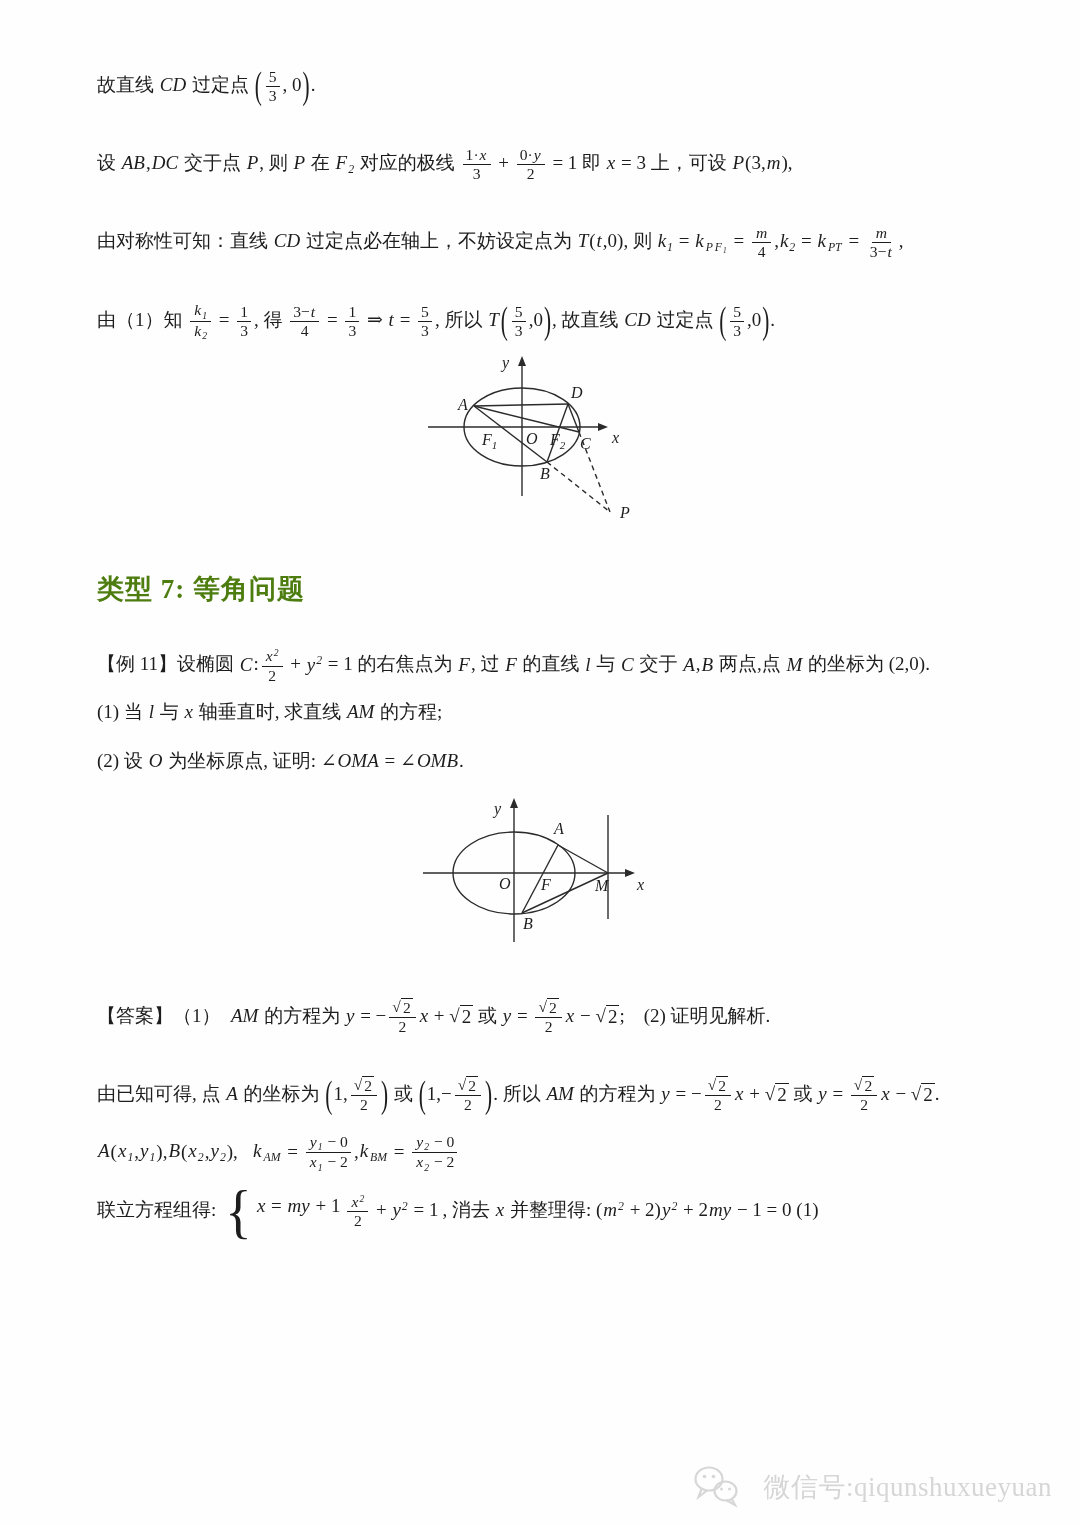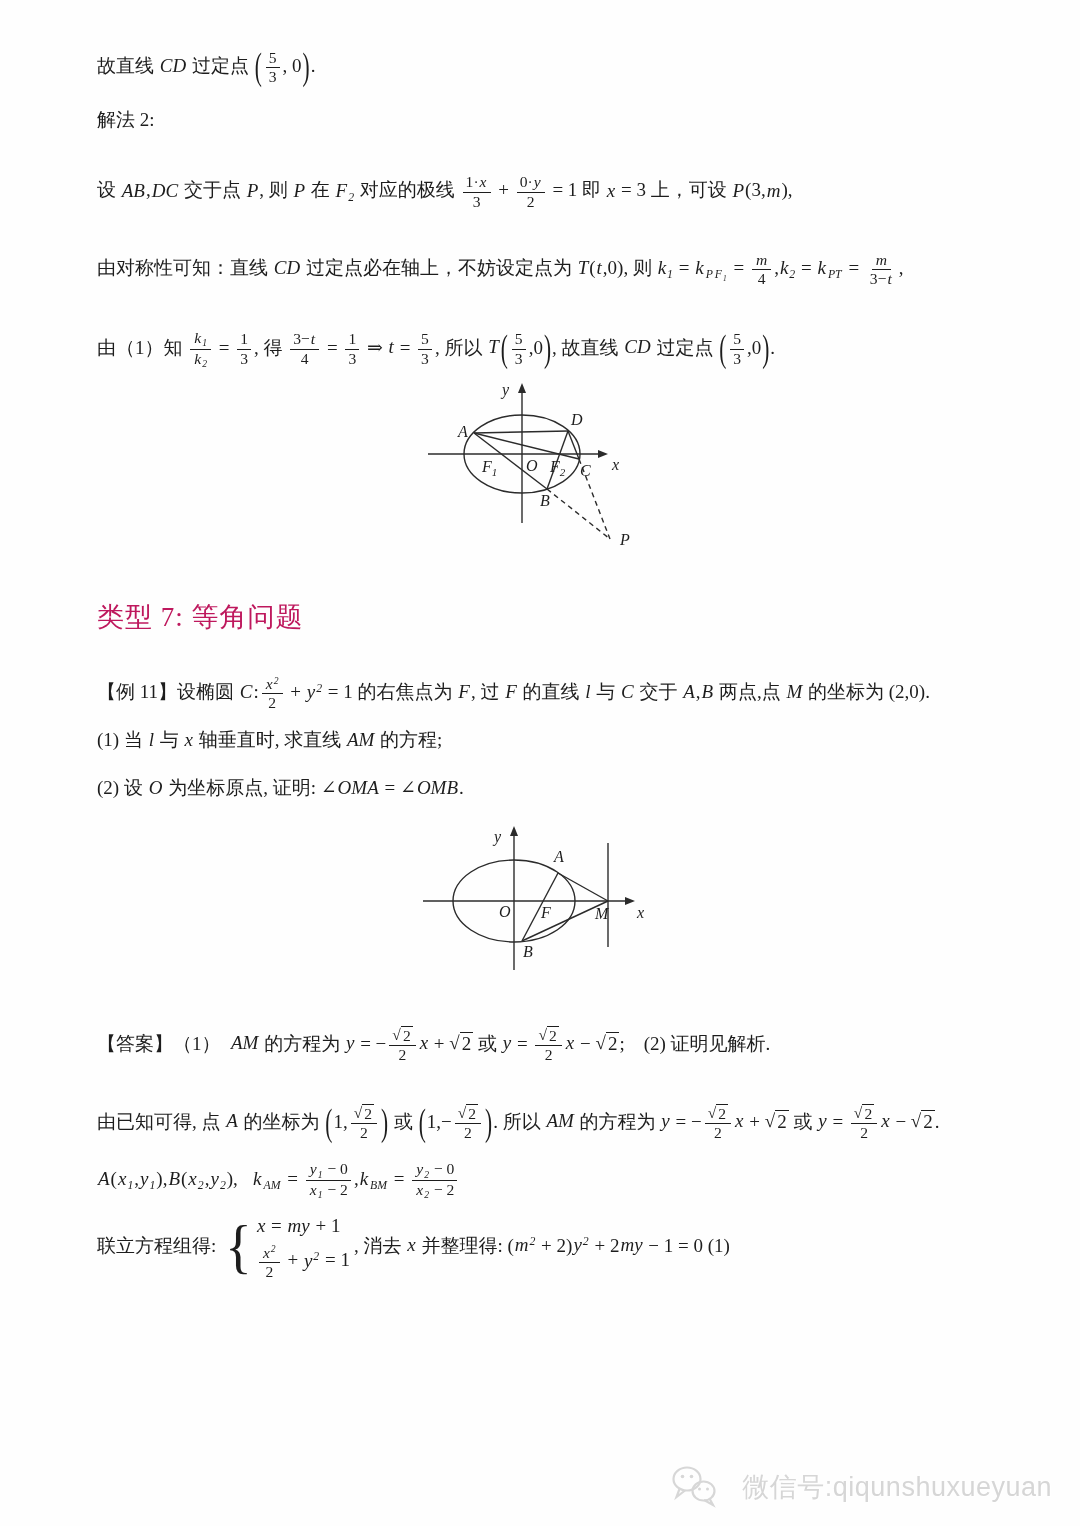--- a/index.html
+++ b/index.html
@@ -4,30 +4,30 @@
 <style>
   html,body{margin:0;padding:0;background:#ffffff;}
   .page{
     position:relative;
     width:1080px;height:1526px;
     background:#fefefe;
     overflow:hidden;
     font-family:"Liberation Serif","DejaVu Serif",serif;
     color:#1d1d1d;
     box-sizing:border-box;
-    padding:49px 80px 0 97px;
+    padding:68px 80px 0 97px;
   }
   .doc{font-size:19px;line-height:1.4;}
   .line{margin:0;white-space:pre-wrap;}
   .nowrap{white-space:pre;margin-top:40px;}
   .mb20{margin-bottom:20px}.mb22{margin-bottom:22px}.mb12{margin-bottom:12px}
   .mb10{margin-bottom:10px}.mb8{margin-bottom:8px}.mb14{margin-bottom:14px}
   .mb16{margin-bottom:16px}.mb18{margin-bottom:18px}.mb2{margin-bottom:2px}.mb0{margin-bottom:0}
   .heading{
-    font-size:27px;font-weight:normal;color:#be185d;
+    font-size:27px;font-weight:bold;color:#4d7c0f;
     margin:0 0 38px 0;letter-spacing:1px;
   }
   .mi{font-style:italic;font-family:"Liberation Serif","DejaVu Serif",serif;padding:0 1px;}
   .msub{font-size:0.62em;vertical-align:-0.35em;padding-left:1px;}
   .msup{font-size:0.62em;vertical-align:0.55em;padding-left:1px;}
   .frac{
     display:inline-flex;flex-direction:column;align-items:center;
     vertical-align:middle;font-size:0.82em;line-height:1.18;
     margin:0 3px;text-align:center;
   }
@@ -35,49 +35,48 @@
   .frac .den{padding:0 3px;}
   .sqrt{display:inline-flex;align-items:flex-start;}
   .sqrt .rad{line-height:1.15;}
   .sqrt .radand{border-top:1.2px solid #1d1d1d;padding:0 2px;line-height:1.15;}
   .bigp{
     display:inline-block;transform:scaleY(1.75);font-size:1.12em;
     vertical-align:-0.1em;padding:0 1px;font-weight:300;
   }
   .cases{display:inline-flex;align-items:center;vertical-align:middle;margin:0 4px;}
   .cases .brace{font-size:56px;font-weight:100;line-height:0.95;margin-right:4px;transform:scaleY(1.05);}
-  .cases .rows{display:inline-flex;flex-direction:column;gap:4px;text-align:left;}
+  .cases .rows{display:inline-flex;flex-direction:row;gap:4px;text-align:left;}
   .cases .row{white-space:pre;}
   .fig{margin:0 auto;display:block;text-align:center;}
   .fig1{margin:4px auto 26px auto;width:270px;}
   .fig2{margin:18px auto 18px auto;width:256px;}
   svg{overflow:visible;}
   .axisline,.curve,.chord{stroke:#2b2b2b;stroke-width:1.4;fill:none;}
   .dashed{stroke-dasharray:5 4;}
   .arrow{fill:#2b2b2b;stroke:none;}
   .svglabel{font-family:"Liberation Serif","DejaVu Serif",serif;font-style:italic;font-size:16px;fill:#1d1d1d;}
   .svgsub{font-size:11px;}
   .watermark{
     position:absolute;right:28px;bottom:16px;
     display:flex;align-items:center;gap:22px;
     color:#d6d6d6;
-    font-family:Liberation Sans, sans-serif;
+    font-family:Liberation Serif, serif;
     font-size:27px;letter-spacing:0.5px;
     text-shadow:1px 1px 0 #ffffff;
     user-select:none;
   }
 </style>
 </head>
 <body>
 
 <div class="page">
   <main class="doc">
 
     <p class="line mb20">故直线 <span class="mi">CD</span> 过定点 <span class="bigp">(</span><span class="frac"><span class="num">5</span><span class="den">3</span></span>, 0<span class="bigp">)</span>.</p>
-    <p class="line mb22">解法 2:</p>
     <p class="line nowrap mb12">设 <span class="mi">AB</span>,<span class="mi">DC</span> 交于点 <span class="mi">P</span>, 则 <span class="mi">P</span> 在 <span class="mi">F<span class="msub">2</span></span> 对应的极线 <span class="frac"><span class="num">1·<span class="mi">x</span></span><span class="den">3</span></span> + <span class="frac"><span class="num">0·<span class="mi">y</span></span><span class="den">2</span></span> = 1 即 <span class="mi">x</span> = 3 上，可设 <span class="mi">P</span>(3,<span class="mi">m</span>),</p>
     <p class="line nowrap mb10">由对称性可知：直线 <span class="mi">CD</span> 过定点必在轴上，不妨设定点为 <span class="mi">T</span>(<span class="mi">t</span>,0), 则 <span class="mi">k<span class="msub">1</span></span> = <span class="mi">k<span class="msub"><span class="mi">P</span><span class="mi">F<span class="msub">1</span></span></span></span> = <span class="frac"><span class="num"><span class="mi">m</span></span><span class="den">4</span></span>,<span class="mi">k<span class="msub">2</span></span> = <span class="mi">k<span class="msub"><span class="mi">PT</span></span></span> = <span class="frac"><span class="num"><span class="mi">m</span></span><span class="den">3−<span class="mi">t</span></span></span>,</p>
     <p class="line nowrap mb8">由（1）知 <span class="frac"><span class="num"><span class="mi">k<span class="msub">1</span></span></span><span class="den"><span class="mi">k<span class="msub">2</span></span></span></span> = <span class="frac"><span class="num">1</span><span class="den">3</span></span>, 得 <span class="frac"><span class="num">3−<span class="mi">t</span></span><span class="den">4</span></span> = <span class="frac"><span class="num">1</span><span class="den">3</span></span> ⇒ <span class="mi">t</span> = <span class="frac"><span class="num">5</span><span class="den">3</span></span>, 所以 <span class="mi">T</span><span class="bigp">(</span><span class="frac"><span class="num">5</span><span class="den">3</span></span>,0<span class="bigp">)</span>, 故直线 <span class="mi">CD</span> 过定点 <span class="bigp">(</span><span class="frac"><span class="num">5</span><span class="den">3</span></span>,0<span class="bigp">)</span>.</p>
 
     <figure class="fig fig1">
       <svg width="270" height="188" viewBox="0 0 270 188">
         <line class="axisline" x1="14" y1="77" x2="184" y2="77"></line>
         <polygon class="arrow" points="184,73 194,77 184,81"></polygon>
         <line class="axisline" x1="108" y1="146" x2="108" y2="16"></line>
         <polygon class="arrow" points="104,16 108,6 112,16"></polygon>

